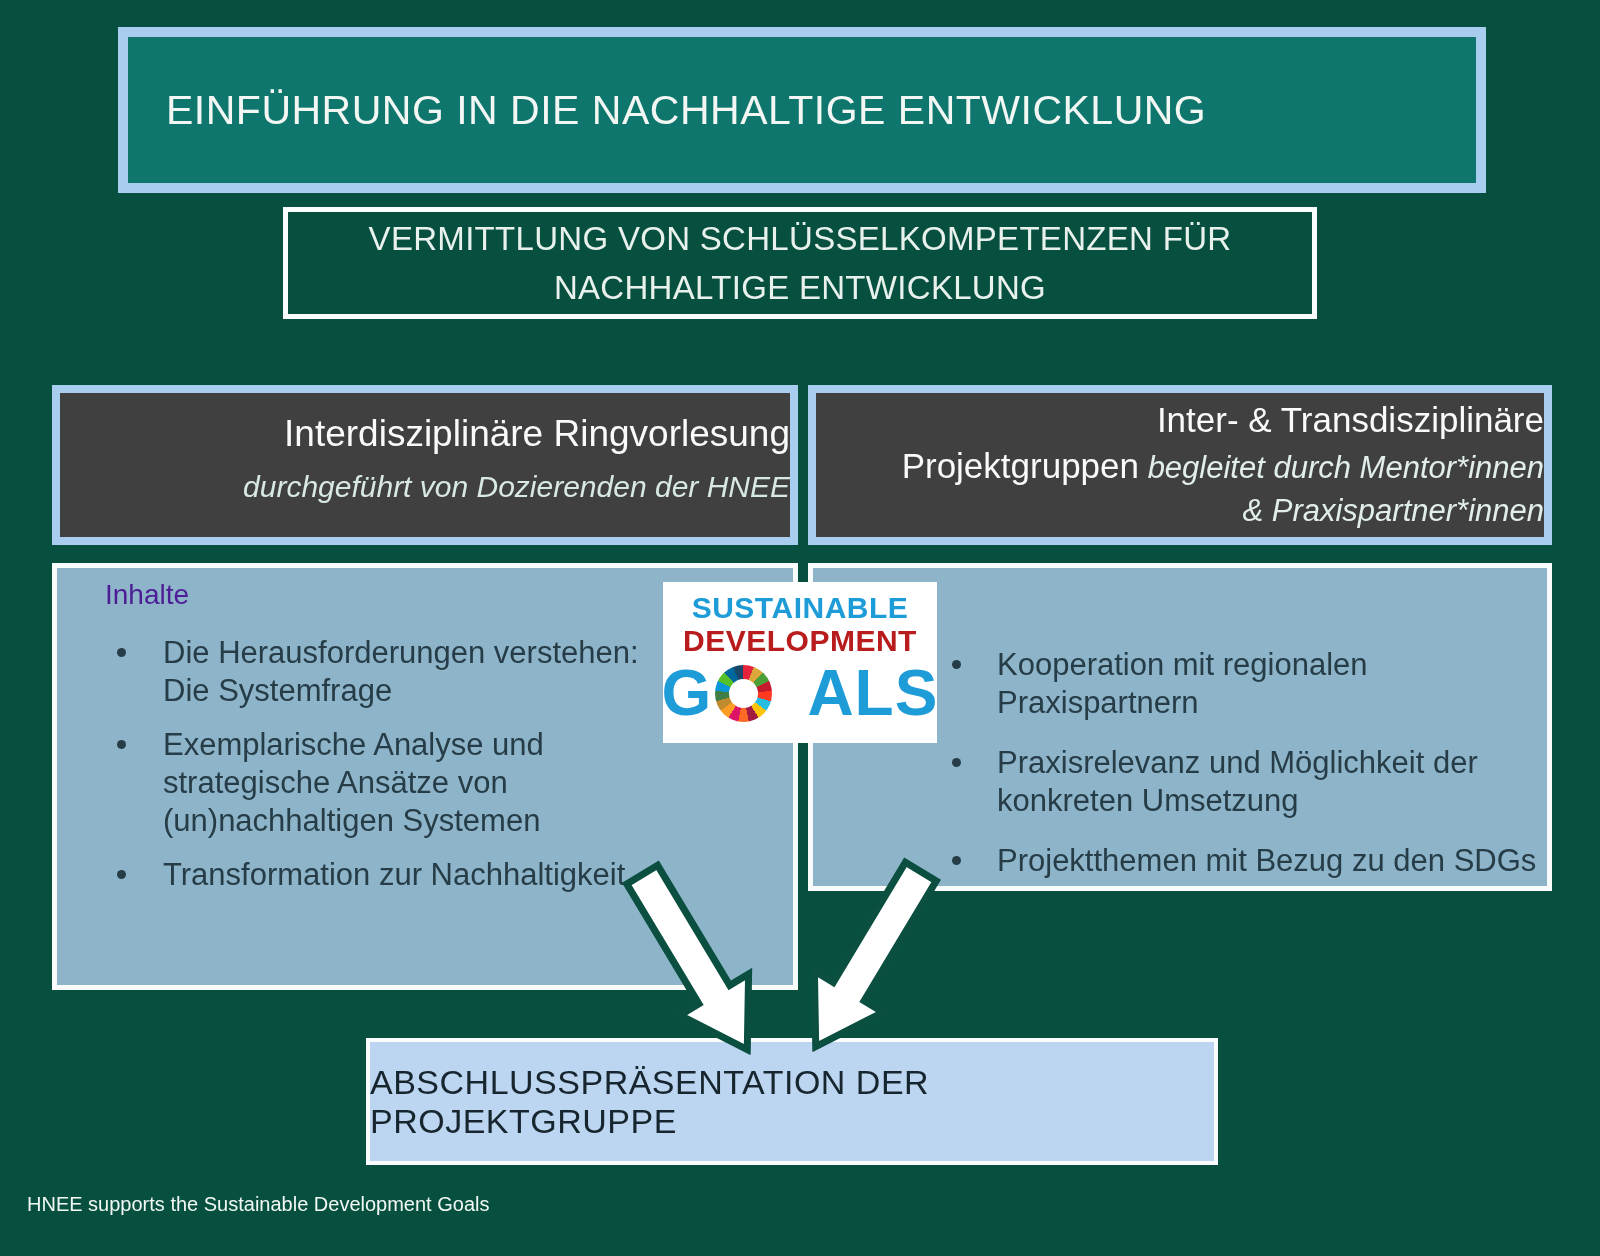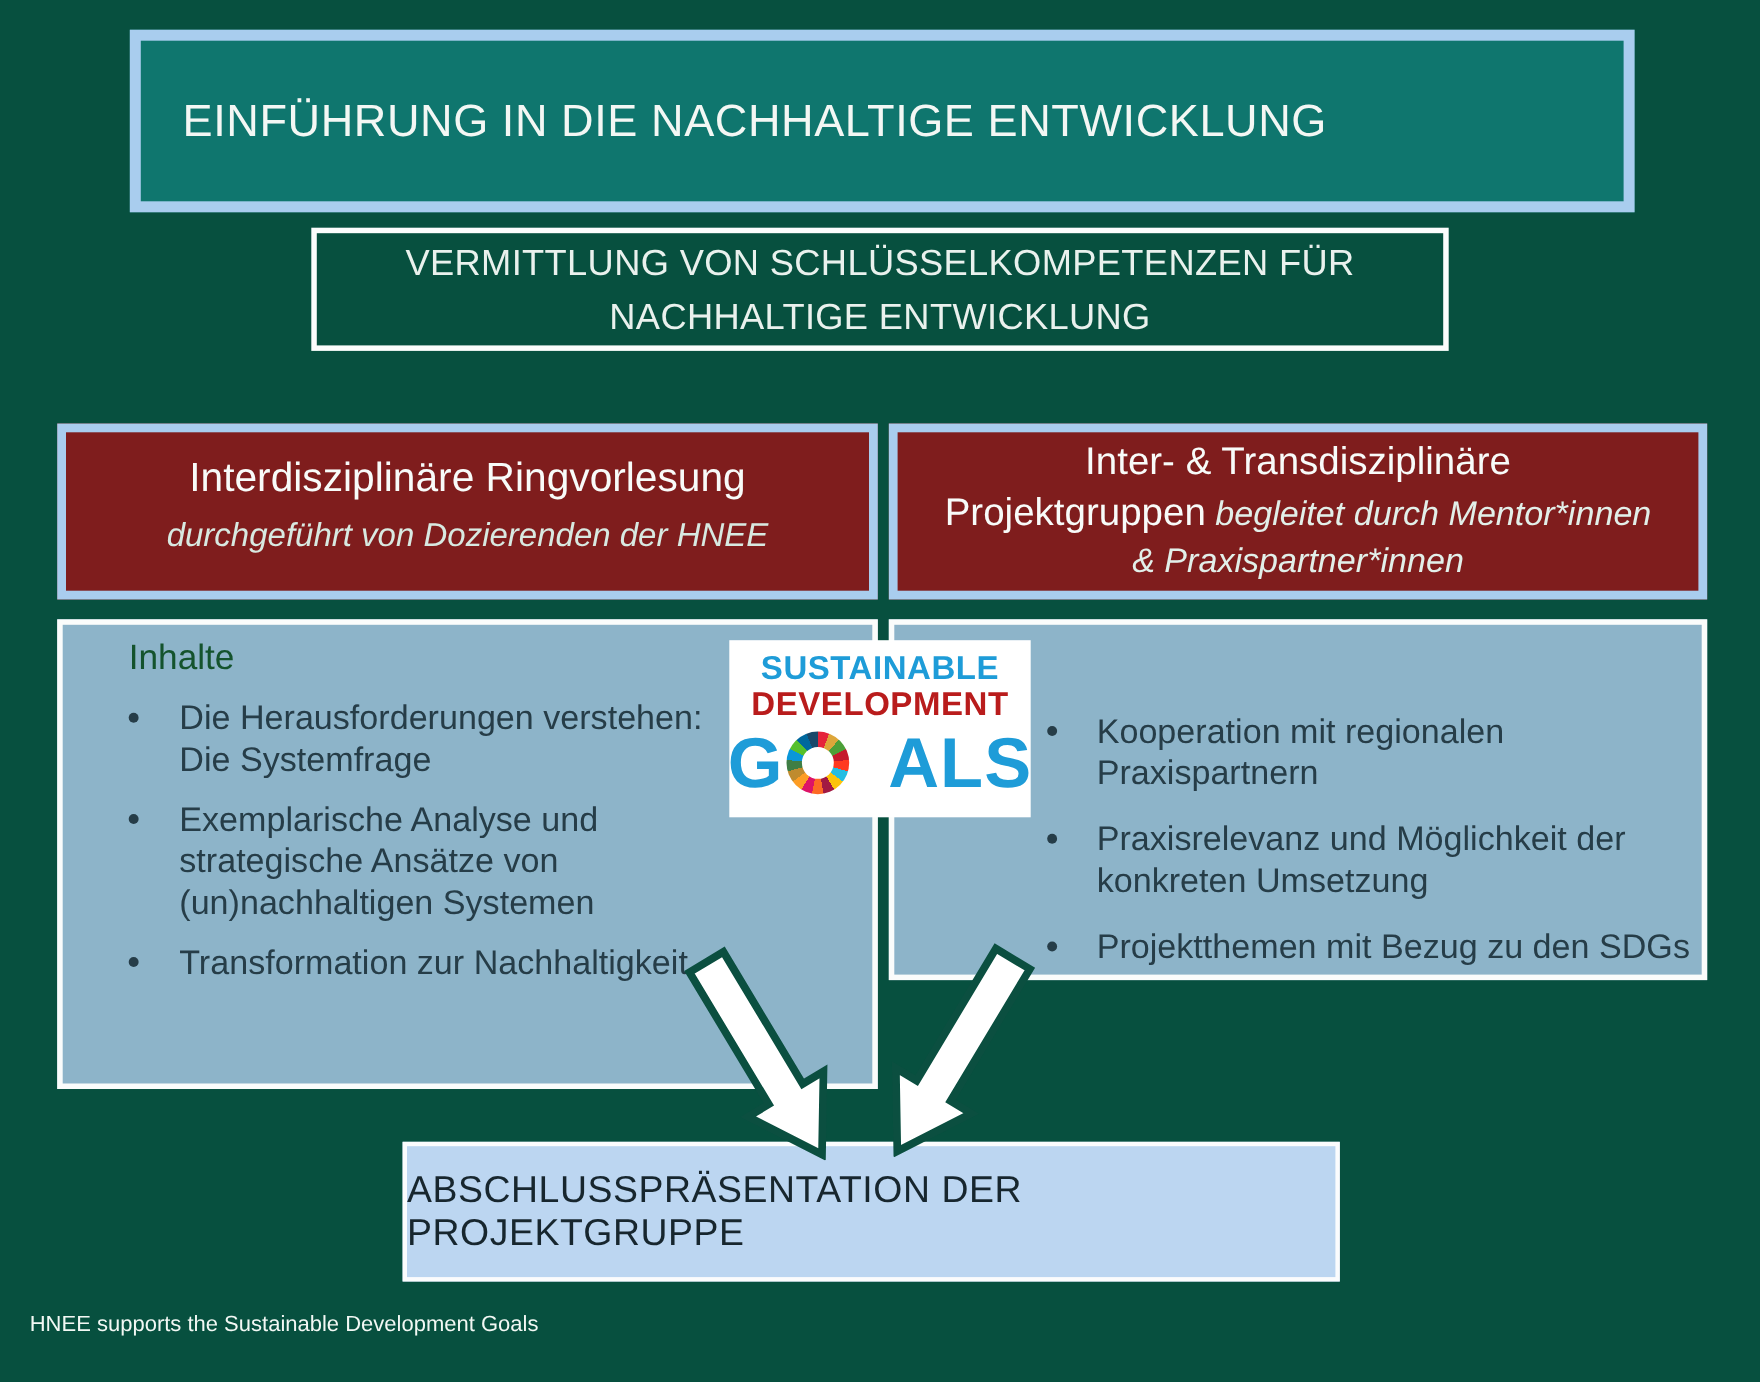--- a/index.html
+++ b/index.html
@@ -18,38 +18,38 @@
   .title-box .t{font-size:41px;font-weight:300;color:#F3F7F4;letter-spacing:.5px;}
   
   .subtitle-box{
     left:283px;top:207px;width:1034px;height:112px;
     border:5px solid #FBFDFC;background:#07503F;
     display:flex;align-items:center;justify-content:center;text-align:center;
   }
   .subtitle-box .t{font-size:33px;font-weight:300;color:#E9F1ED;line-height:49px;white-space:pre-line;letter-spacing:.3px;}
   
   .hdr{
-    border:8px solid #A9CDEE;background:#7f1d1d;color:#F8FBF9;
-    text-align:center;
+    border:8px solid #A9CDEE;background:#404040;color:#F8FBF9;
+    text-align:right;
   }
   .hdr-left{left:52px;top:385px;width:746px;height:160px;padding-top:18px;}
   .hdr-left .h1{font-size:37px;font-weight:300;line-height:46px;}
   .hdr-left .h2{font-size:30px;font-style:italic;font-weight:300;color:#D8E9E1;line-height:40px;margin-top:10px;}
   .hdr-right{left:808px;top:385px;width:744px;height:160px;padding-top:4px;}
   .hdr-right .l1{font-size:35px;font-weight:300;line-height:46px;}
   .hdr-right .l2{font-size:35px;font-weight:300;line-height:45px;}
   .hdr-right .l2 .it{font-size:31px;font-style:italic;color:#E2EFE9;}
   .hdr-right .l3{font-size:31px;font-style:italic;font-weight:300;color:#E2EFE9;line-height:42px;}
   
   .content{
     border:5px solid #FAFCFB;background:#8DB4C9;color:#263D48;
   }
   .content-left{left:52px;top:563px;width:746px;height:427px;}
   .content-right{left:808px;top:563px;width:744px;height:328px;}
-  .content .heading{position:absolute;left:60px;top:11px;font-size:32px;color:#14532d;}
+  .content .heading{position:absolute;left:48px;top:11px;font-size:28px;color:#4c1d95;}
   ul.blist{list-style:none;margin:0;padding:0;position:absolute;}
   .content-left ul.blist{left:0;top:66px;width:100%;}
   .content-right ul.blist{left:0;top:78px;width:100%;}
   ul.blist li{display:flex;margin-bottom:16px;}
   .content-right ul.blist li{margin-bottom:22px;}
   .dot{flex:0 0 auto;width:9px;height:9px;border-radius:50%;background:#263D48;margin-top:14px;}
   .content-left .dot{margin-left:60px;margin-right:37px;}
   .content-right .dot{margin-left:139px;margin-right:36px;}
   .btext{font-size:31px;line-height:38px;white-space:pre-line;}
   

